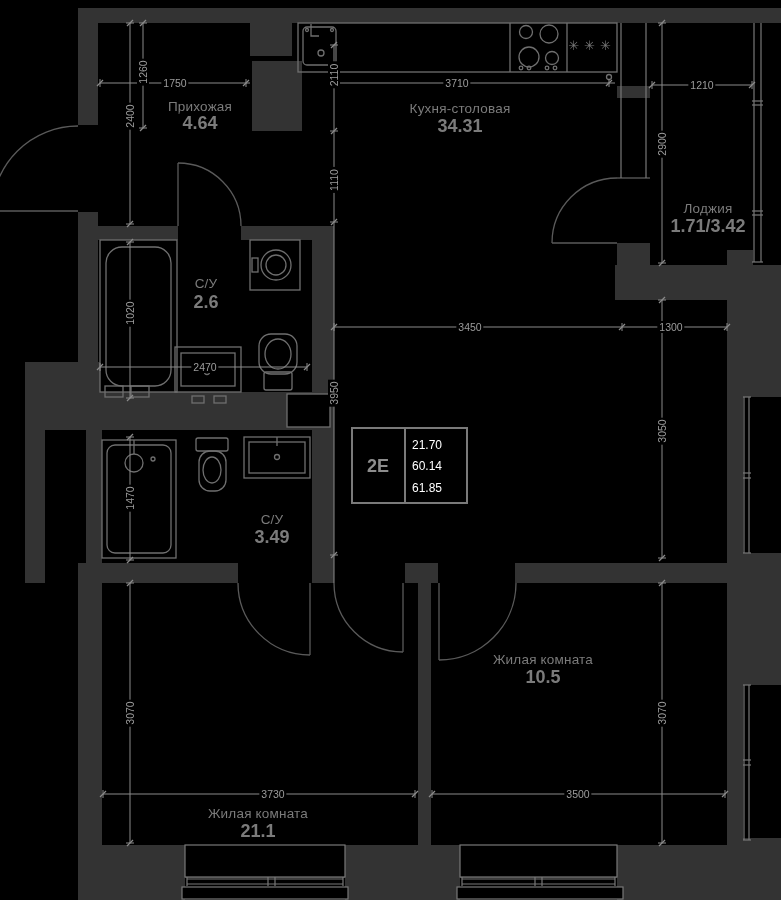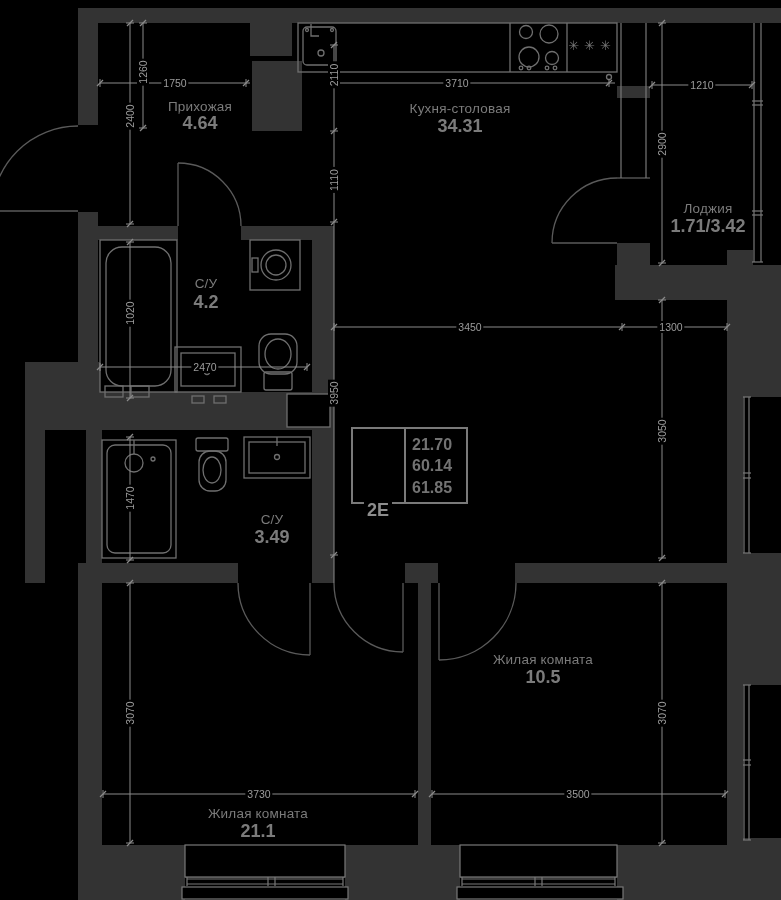--- a/index.html
+++ b/index.html
@@ -5,22 +5,22 @@
   html,body{margin:0;padding:0;background:#000;}
   #stage{position:relative;width:781px;height:900px;background:#000;overflow:hidden;
          font-family:"Liberation Sans","DejaVu Sans",sans-serif;}
   #plan-svg{position:absolute;left:0;top:0;}
   .lbl{position:absolute;transform:translate(-50%,-50%);white-space:nowrap;
        background:#000;padding:0 3px;text-align:center;}
   .room-name{color:#7b7b7b;font-size:13.5px;font-weight:normal;letter-spacing:0.2px;}
   .room-area{color:#7b7b7b;font-size:18px;font-weight:bold;}
   .dim{color:#9c9c9c;font-size:10.5px;padding:0 2px;}
   .dim.v{transform:translate(-50%,-50%) rotate(-90deg);}
-  .info-type{color:#8d8d8d;font-size:18px;font-weight:bold;margin-top:44px;}
-  .info-val{color:#737373;font-size:16px;font-weight:bold;transform:translate(0,-50%);
+  .info-type{color:#8d8d8d;font-size:18px;font-weight:bold;}
+  .info-val{color:#ffffff;font-size:12px;font-weight:normal;transform:translate(0,-50%);
             background:transparent;padding:0;}
   .fridge{color:#787878;font-size:13px;letter-spacing:5px;background:transparent;}
 </style>
 </head>
 <body>
 
 <div id="stage">
 <svg id="plan-svg" width="781" height="900" viewBox="0 0 781 900">
 
   <g fill="#333333" stroke="none">
@@ -315,21 +315,21 @@
   </g>
 </svg>
 
   <div class="lbl room-name" style="left:200px;top:106px">Прихожая</div>
   <div class="lbl room-area" style="left:200px;top:123px">4.64</div>
   <div class="lbl room-name" style="left:460px;top:108px">Кухня-столовая</div>
   <div class="lbl room-area" style="left:460px;top:126px">34.31</div>
   <div class="lbl room-name" style="left:708px;top:208px">Лоджия</div>
   <div class="lbl room-area" style="left:708px;top:226px">1.71/3.42</div>
   <div class="lbl room-name" style="left:206px;top:283px">С/У</div>
-  <div class="lbl room-area" style="left:206px;top:302px">4.2</div>
+  <div class="lbl room-area" style="left:206px;top:302px">2.6</div>
   <div class="lbl room-name" style="left:272px;top:519px">С/У</div>
   <div class="lbl room-area" style="left:272px;top:537px">3.49</div>
   <div class="lbl room-name" style="left:543px;top:659px">Жилая комната</div>
   <div class="lbl room-area" style="left:543px;top:677px">10.5</div>
   <div class="lbl room-name" style="left:258px;top:813px">Жилая комната</div>
   <div class="lbl room-area" style="left:258px;top:831px">21.1</div>
 
   <div class="lbl dim" style="left:175px;top:83px">1750</div>
   <div class="lbl dim" style="left:457px;top:83px">3710</div>
   <div class="lbl dim" style="left:702px;top:85px">1210</div>
@@ -340,21 +340,21 @@
   <div class="lbl dim v" style="left:662px;top:144px">2900</div>
   <div class="lbl dim v" style="left:130px;top:313px">1020</div>
   <div class="lbl dim" style="left:205px;top:367px">2470</div>
   <div class="lbl dim" style="left:470px;top:327px">3450</div>
   <div class="lbl dim" style="left:671px;top:327px">1300</div>
   <div class="lbl dim v" style="left:334px;top:393px">3950</div>
   <div class="lbl dim v" style="left:662px;top:431px">3050</div>
   <div class="lbl dim v" style="left:130px;top:498px">1470</div>
   <div class="lbl dim v" style="left:130px;top:713px">3070</div>
   <div class="lbl dim v" style="left:662px;top:713px">3070</div>
-  <div class="lbl dim" style="left:259px;top:794px">3730</div>
+  <div class="lbl dim" style="left:273px;top:794px">3730</div>
   <div class="lbl dim" style="left:578px;top:794px">3500</div>
 
   <div class="lbl fridge" style="left:592px;top:45px">✳✳✳</div>
 
   <div class="lbl info-type" style="left:378px;top:466px">2Е</div>
   <div class="lbl info-val" style="left:412px;top:445px">21.70</div>
   <div class="lbl info-val" style="left:412px;top:466px">60.14</div>
   <div class="lbl info-val" style="left:412px;top:488px">61.85</div>
 </div>
 

